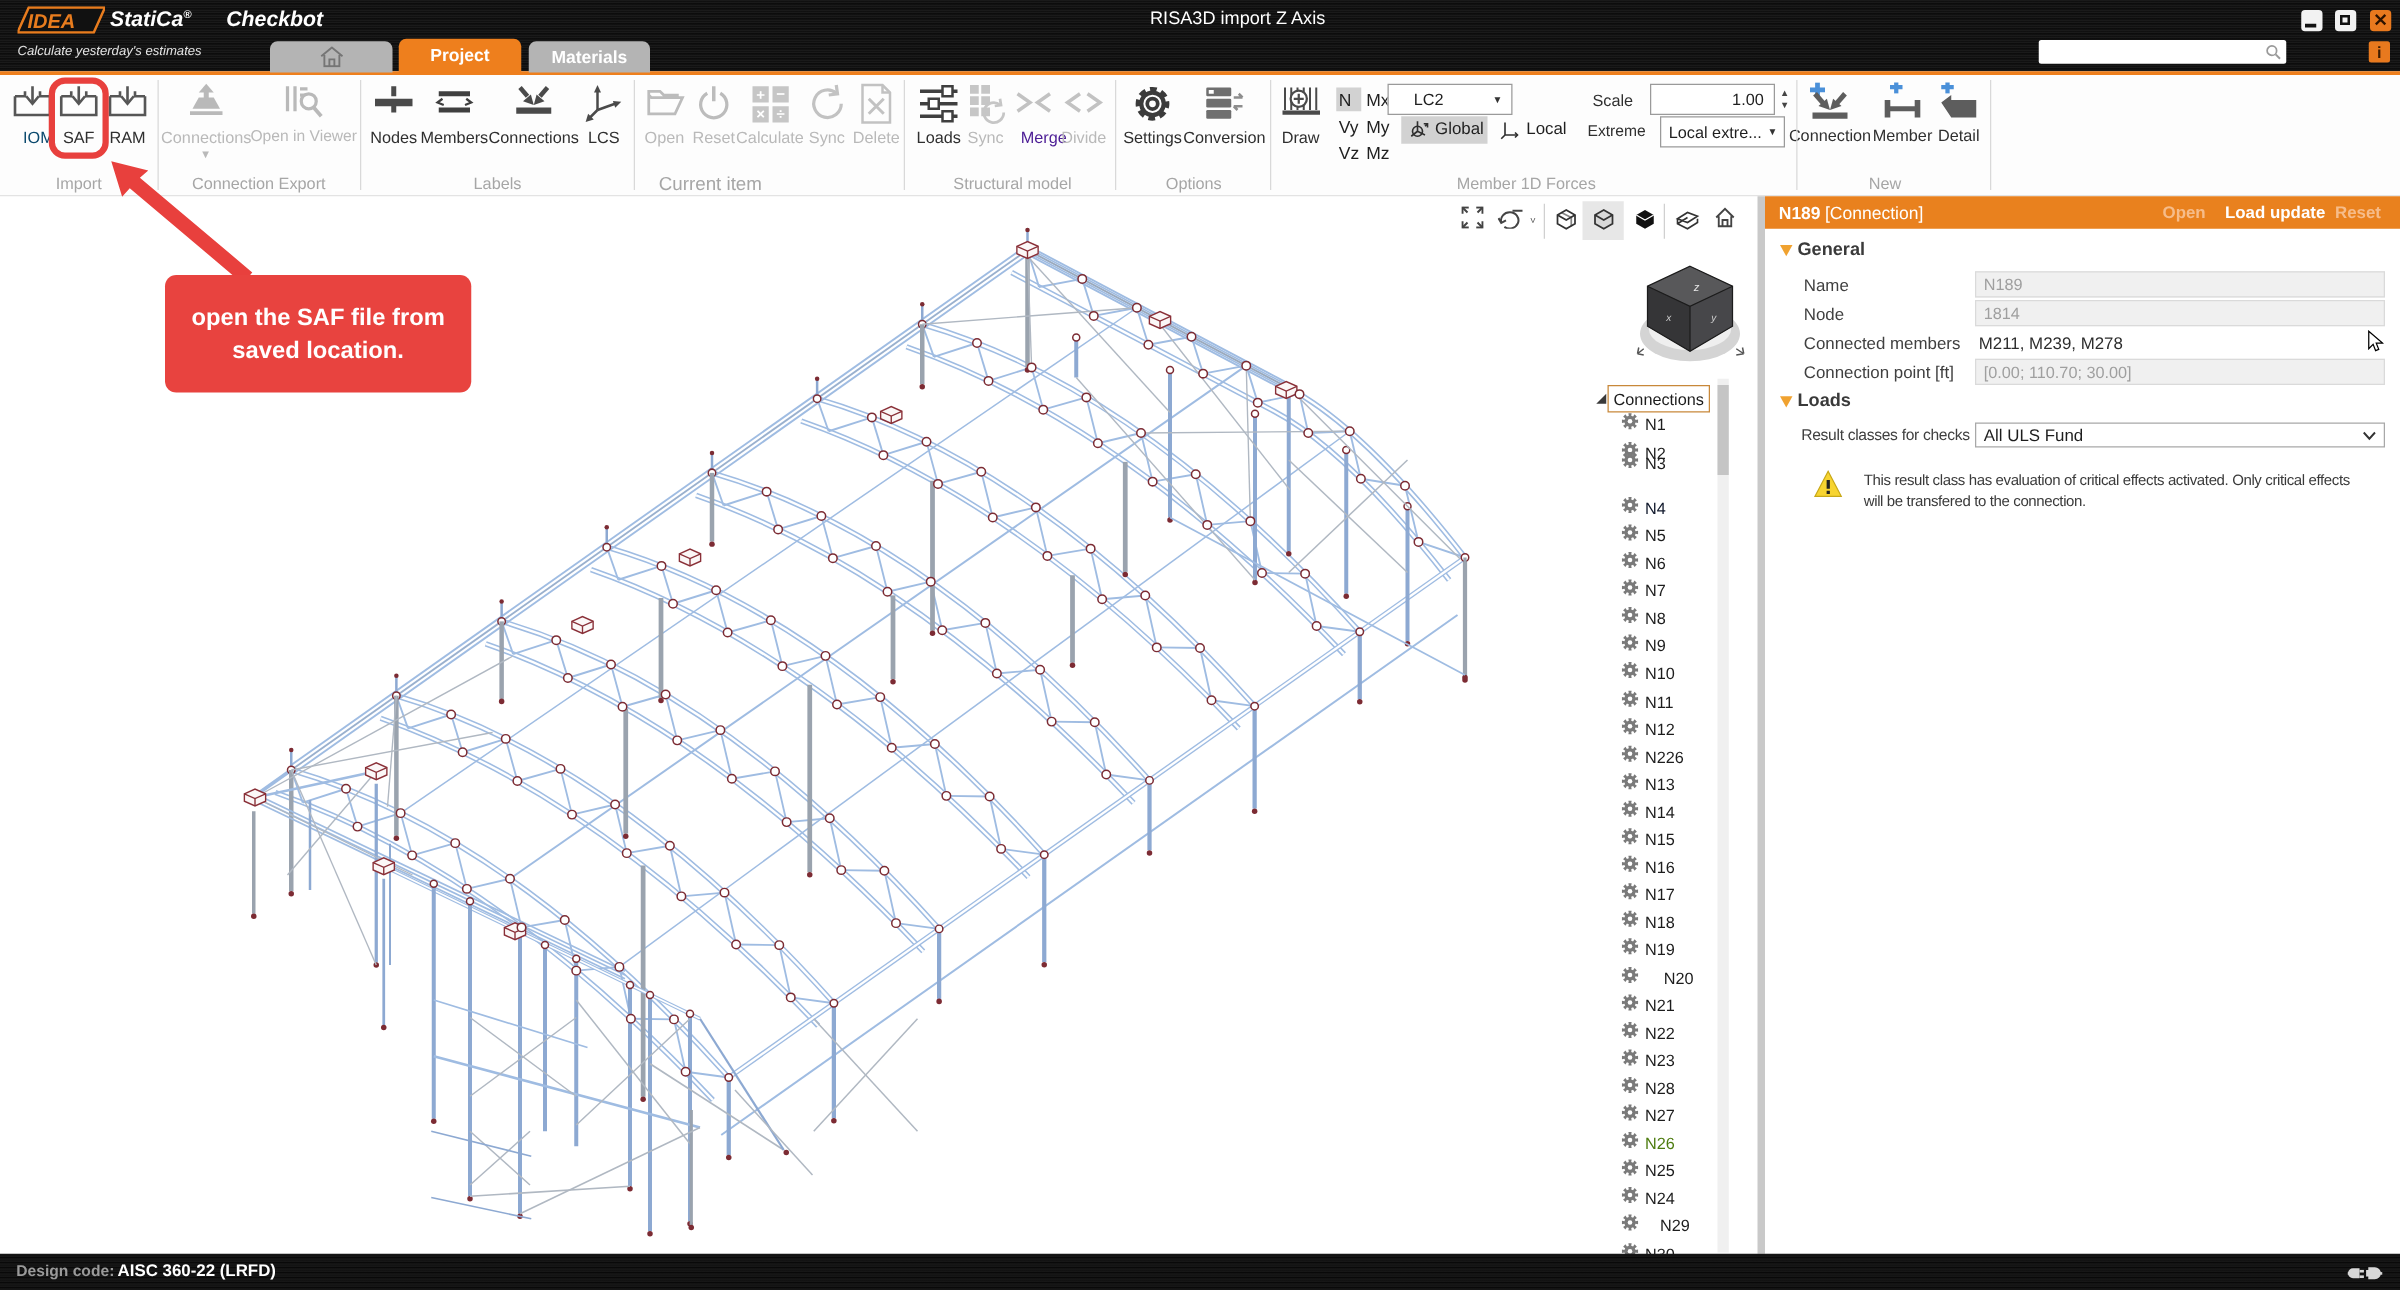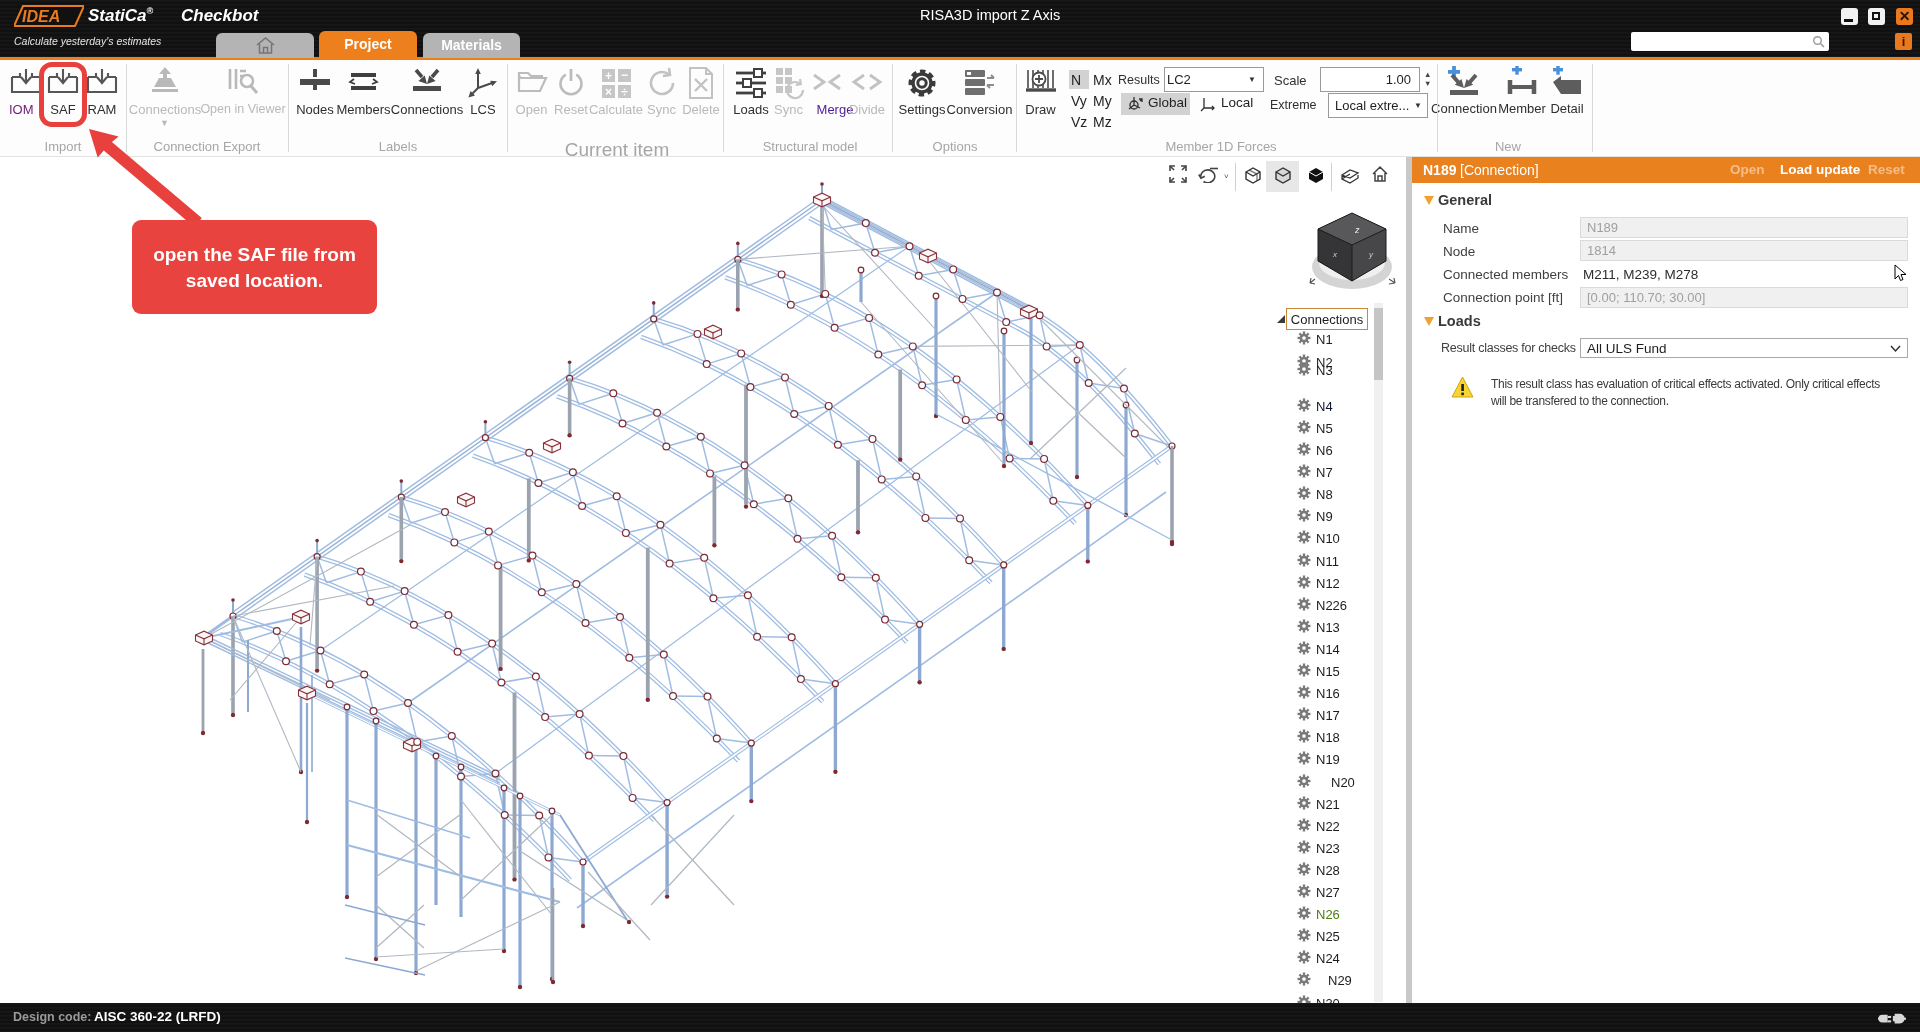--- a/index.html
+++ b/index.html
@@ -40,21 +40,21 @@
 <div style="position:absolute;left:1895px;top:33px;width:17px;height:17px;background:#e8791e;border-radius:2px;color:#3a1a00;font-size:13px;font-weight:bold;text-align:center;line-height:17px">i</div>
 
 <div style="position:absolute;left:0;top:60px;width:1920px;height:97px;background:#fdfdfd;border-bottom:1px solid #e3e3e3"></div>
 <div style="position:absolute;left:9px;top:66px;width:34px;height:36px"><svg width="34" height="34" viewBox="0 0 34 34">
       <g stroke="#565656" stroke-width="2.1" fill="none">
 <path d="M3,11 h8 v-4 M31,11 h-8 v-4 M3,11 v15 h28 v-15"></path>
         <path d="M17,3 v13"></path>
         <path d="M12,11 l5,6 5,-6"></path>
       </g>
     </svg></div>
-<div style="position:absolute;left:9px;top:102px;width:34px;text-align:left;font-size:13.0px;color:#701a75;white-space:nowrap">IOM</div>
+<div style="position:absolute;left:9px;top:102px;width:34px;text-align:right;font-size:13.0px;color:#0c4a6e;white-space:nowrap">IOM</div>
 <div style="position:absolute;left:46px;top:66px;width:34px;height:36px"><svg width="34" height="34" viewBox="0 0 34 34">
       <g stroke="#565656" stroke-width="2.1" fill="none">
 <path d="M3,11 h8 v-4 M31,11 h-8 v-4 M3,11 v15 h28 v-15"></path>
         <path d="M17,3 v13"></path>
         <path d="M12,11 l5,6 5,-6"></path>
       </g>
     </svg></div>
 <div style="position:absolute;left:46px;top:102px;width:34px;text-align:center;font-size:13.0px;color:#2f2f2f;white-space:nowrap">SAF</div>
 <div style="position:absolute;left:85px;top:66px;width:34px;height:36px"><svg width="34" height="34" viewBox="0 0 34 34">
       <g stroke="#565656" stroke-width="2.1" fill="none">
@@ -229,21 +229,21 @@
     </svg></div>
 <div style="position:absolute;left:1020px;top:102px;width:41px;text-align:center;font-size:13.0px;color:#2f2f2f;white-space:nowrap">Draw</div>
 <div style="position:absolute;left:1069px;top:70px;width:20px;height:19px;background:#d2d2d2"></div>
 <div style="position:absolute;left:1071px;top:72px;font-size:14px;color:#1f1f1f">N</div>
 <div style="position:absolute;left:1071px;top:93px;font-size:14px;color:#1f1f1f">Vy</div>
 <div style="position:absolute;left:1071px;top:114px;font-size:14px;color:#1f1f1f">Vz</div>
 <div style="position:absolute;left:1093px;top:72px;font-size:14px;color:#1f1f1f">Mx</div>
 <div style="position:absolute;left:1093px;top:93px;font-size:14px;color:#1f1f1f">My</div>
 <div style="position:absolute;left:1093px;top:114px;font-size:14px;color:#1f1f1f">Mz</div>
 <div style="position:absolute;left:1118px;top:73px;font-size:12.5px;color:#2f2f2f">Results</div>
-<div style="position:absolute;left:1164px;top:67px;width:100px;height:25px;border:1px solid #9a9a9a;background:#fff;font-size:13px;color:#1f1f1f;line-height:24px;padding-left:2px">LC2<span style="position:absolute;right:7px;top:0;font-size:8px;color:#333">▼</span></div>
+<div style="position:absolute;left:1110px;top:67px;width:100px;height:25px;border:1px solid #9a9a9a;background:#fff;font-size:13px;color:#1f1f1f;line-height:24px;padding-left:20px">LC2<span style="position:absolute;right:7px;top:0;font-size:8px;color:#333">▼</span></div>
 <div style="position:absolute;left:1121px;top:93px;width:69px;height:22px;background:#d2d2d2"></div>
 <svg style="position:absolute;left:1127px;top:95px" width="18" height="18" viewBox="0 0 18 18">
     <g stroke="#2f2f2f" fill="none" stroke-width="1.3">
       <circle cx="7" cy="10" r="4"></circle>
       <path d="M7,2 v8 M7,10 l6,3 M7,10 l-5,4 M13,6 l2,-2 m0,3 v-3 h-3"></path>
     </g>
   </svg>
 <div style="position:absolute;left:1148px;top:95px;font-size:13.5px;color:#1f1f1f">Global</div>
 <svg style="position:absolute;left:1199px;top:95px" width="18" height="18" viewBox="0 0 18 18">
     <g stroke="#2f2f2f" fill="none" stroke-width="1.3">
@@ -294,21 +294,21 @@
 <div style="position:absolute;left:288px;top:64px;width:1px;height:88px;background:#d9d9d9"></div>
 <div style="position:absolute;left:507px;top:64px;width:1px;height:88px;background:#d9d9d9"></div>
 <div style="position:absolute;left:723px;top:64px;width:1px;height:88px;background:#d9d9d9"></div>
 <div style="position:absolute;left:892px;top:64px;width:1px;height:88px;background:#d9d9d9"></div>
 <div style="position:absolute;left:1016px;top:64px;width:1px;height:88px;background:#d9d9d9"></div>
 <div style="position:absolute;left:1437px;top:64px;width:1px;height:88px;background:#d9d9d9"></div>
 <div style="position:absolute;left:1592px;top:64px;width:1px;height:88px;background:#d9d9d9"></div>
 <div style="position:absolute;left:-27px;top:139px;width:180px;text-align:center;font-size:13px;color:#a6a6a6">Import</div>
 <div style="position:absolute;left:117px;top:139px;width:180px;text-align:center;font-size:13px;color:#a6a6a6">Connection Export</div>
 <div style="position:absolute;left:308px;top:139px;width:180px;text-align:center;font-size:13px;color:#a6a6a6">Labels</div>
-<div style="position:absolute;left:527px;top:139px;width:180px;text-align:center;font-size:19px;color:#a6a6a6">Current item</div>
+<div style="position:absolute;left:527px;top:139px;width:180px;font-size:15px;color:#a6a6a6">Current item</div>
 <div style="position:absolute;left:720px;top:139px;width:180px;text-align:center;font-size:13px;color:#a6a6a6">Structural model</div>
 <div style="position:absolute;left:865px;top:139px;width:180px;text-align:center;font-size:13px;color:#a6a6a6">Options</div>
 <div style="position:absolute;left:1131px;top:139px;width:180px;text-align:center;font-size:13px;color:#a6a6a6">Member 1D Forces</div>
 <div style="position:absolute;left:1418px;top:139px;width:180px;text-align:center;font-size:13px;color:#a6a6a6">New</div>
 <div style="position:absolute;left:1406px;top:157px;width:6px;height:846px;background:#c9c9c9"></div>
 <svg id="model" viewBox="0 159 1410 844" width="1410" height="844" style="position:absolute;left:0;top:159px">
     <path d="M233.0,616.0 Q408.0,667.0 583.0,862.0" fill="none" stroke="#9fbce2" stroke-width="4.4"></path>
     <path d="M233.0,616.0 Q408.0,667.0 583.0,862.0" fill="none" stroke="#ffffff" stroke-width="1.9"></path>
     <path d="M220.3,634.0 Q395.3,695.1 570.3,880.0" fill="none" stroke="#9fbce2" stroke-width="4.4"></path>
     <path d="M220.3,634.0 Q395.3,695.1 570.3,880.0" fill="none" stroke="#ffffff" stroke-width="1.9"></path>

